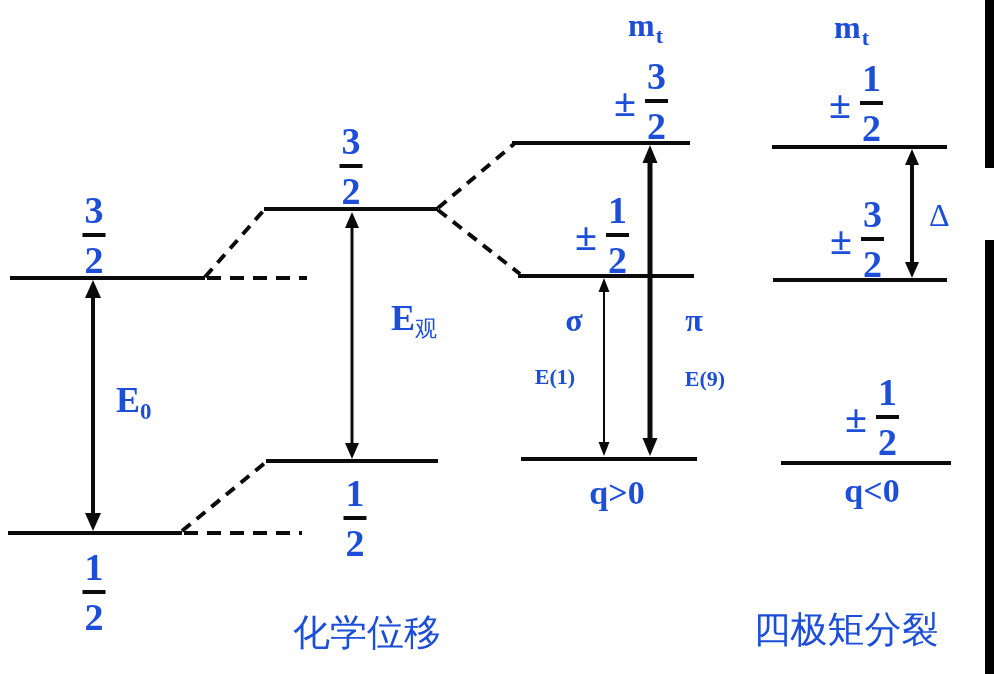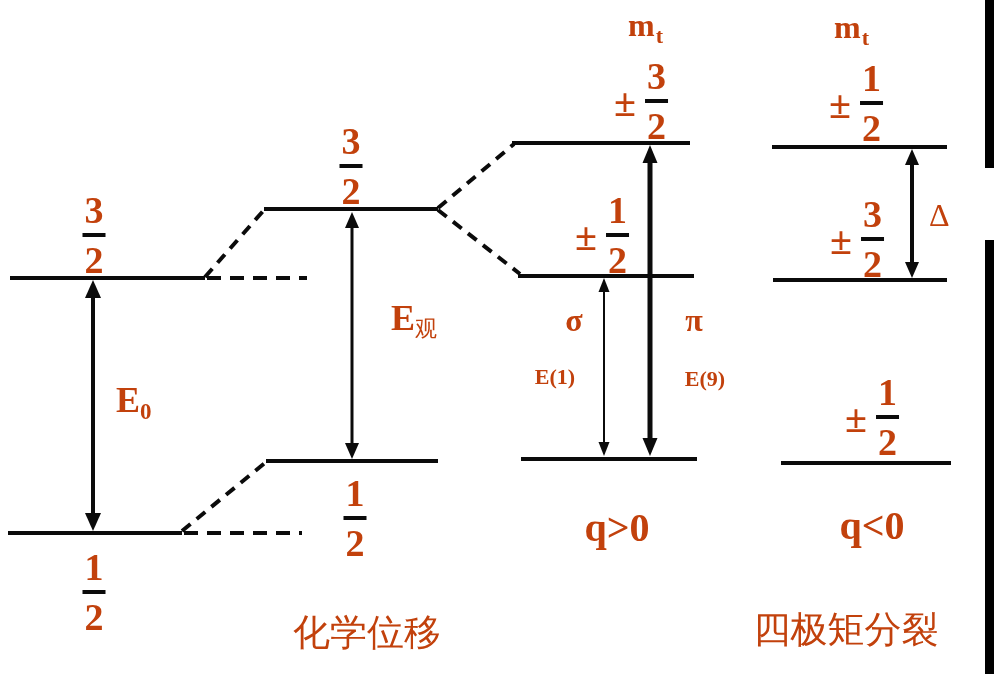--- a/index.html
+++ b/index.html
@@ -5,40 +5,40 @@
   html,body{margin:0;padding:0;background:#ffffff;}
   .canvas{
     position:relative;
     width:994px;height:674px;
     background:#ffffff;
     overflow:hidden;
     font-family:"Liberation Serif",serif;
     color:#0b0b0b;
   }
   .canvas svg{position:absolute;left:0;top:0;}
-  .lbl{position:absolute;white-space:nowrap;color:#c2410c;line-height:1;}
+  .lbl{position:absolute;white-space:nowrap;color:#1d4ed8;line-height:1;}
   .cx{transform:translateX(-50%);}
   
   .frac{display:flex;flex-direction:column;align-items:center;
         font-weight:700;font-size:38px;}
   .frac .fbar{width:23px;height:4px;background:#0b0b0b;margin:4px 0;}
   
   .pmrow{display:flex;align-items:center;gap:9px;}
   .pm{font-weight:700;font-size:40px;margin-top:4px;}
   
   .mt{font-weight:700;font-size:32px;}
   .mt .subt{font-size:22px;position:relative;top:7px;left:1px;}
   
   .elabel{font-weight:700;font-size:36px;}
   .elabel .esub{font-size:23px;position:relative;top:7px;}
   .elabel .esub-cjk{font-size:22px;position:relative;top:6px;font-weight:400;}
   .greek{font-weight:700;font-size:32px;}
   .etrans{font-weight:700;font-size:22px;}
   .delta{font-weight:400;font-size:32px;}
-  .cond{font-weight:700;font-size:40px;margin-top:32px;}
+  .cond{font-weight:700;font-size:34px;}
   .caption{font-weight:400;font-size:37px;letter-spacing:0px;}
   .edgebar{position:absolute;background:#000;width:9px;left:985px;}
 </style>
 </head>
 <body>
 
 <div class="canvas">
 
   <svg width="994" height="674" viewBox="0 0 994 674">
 

